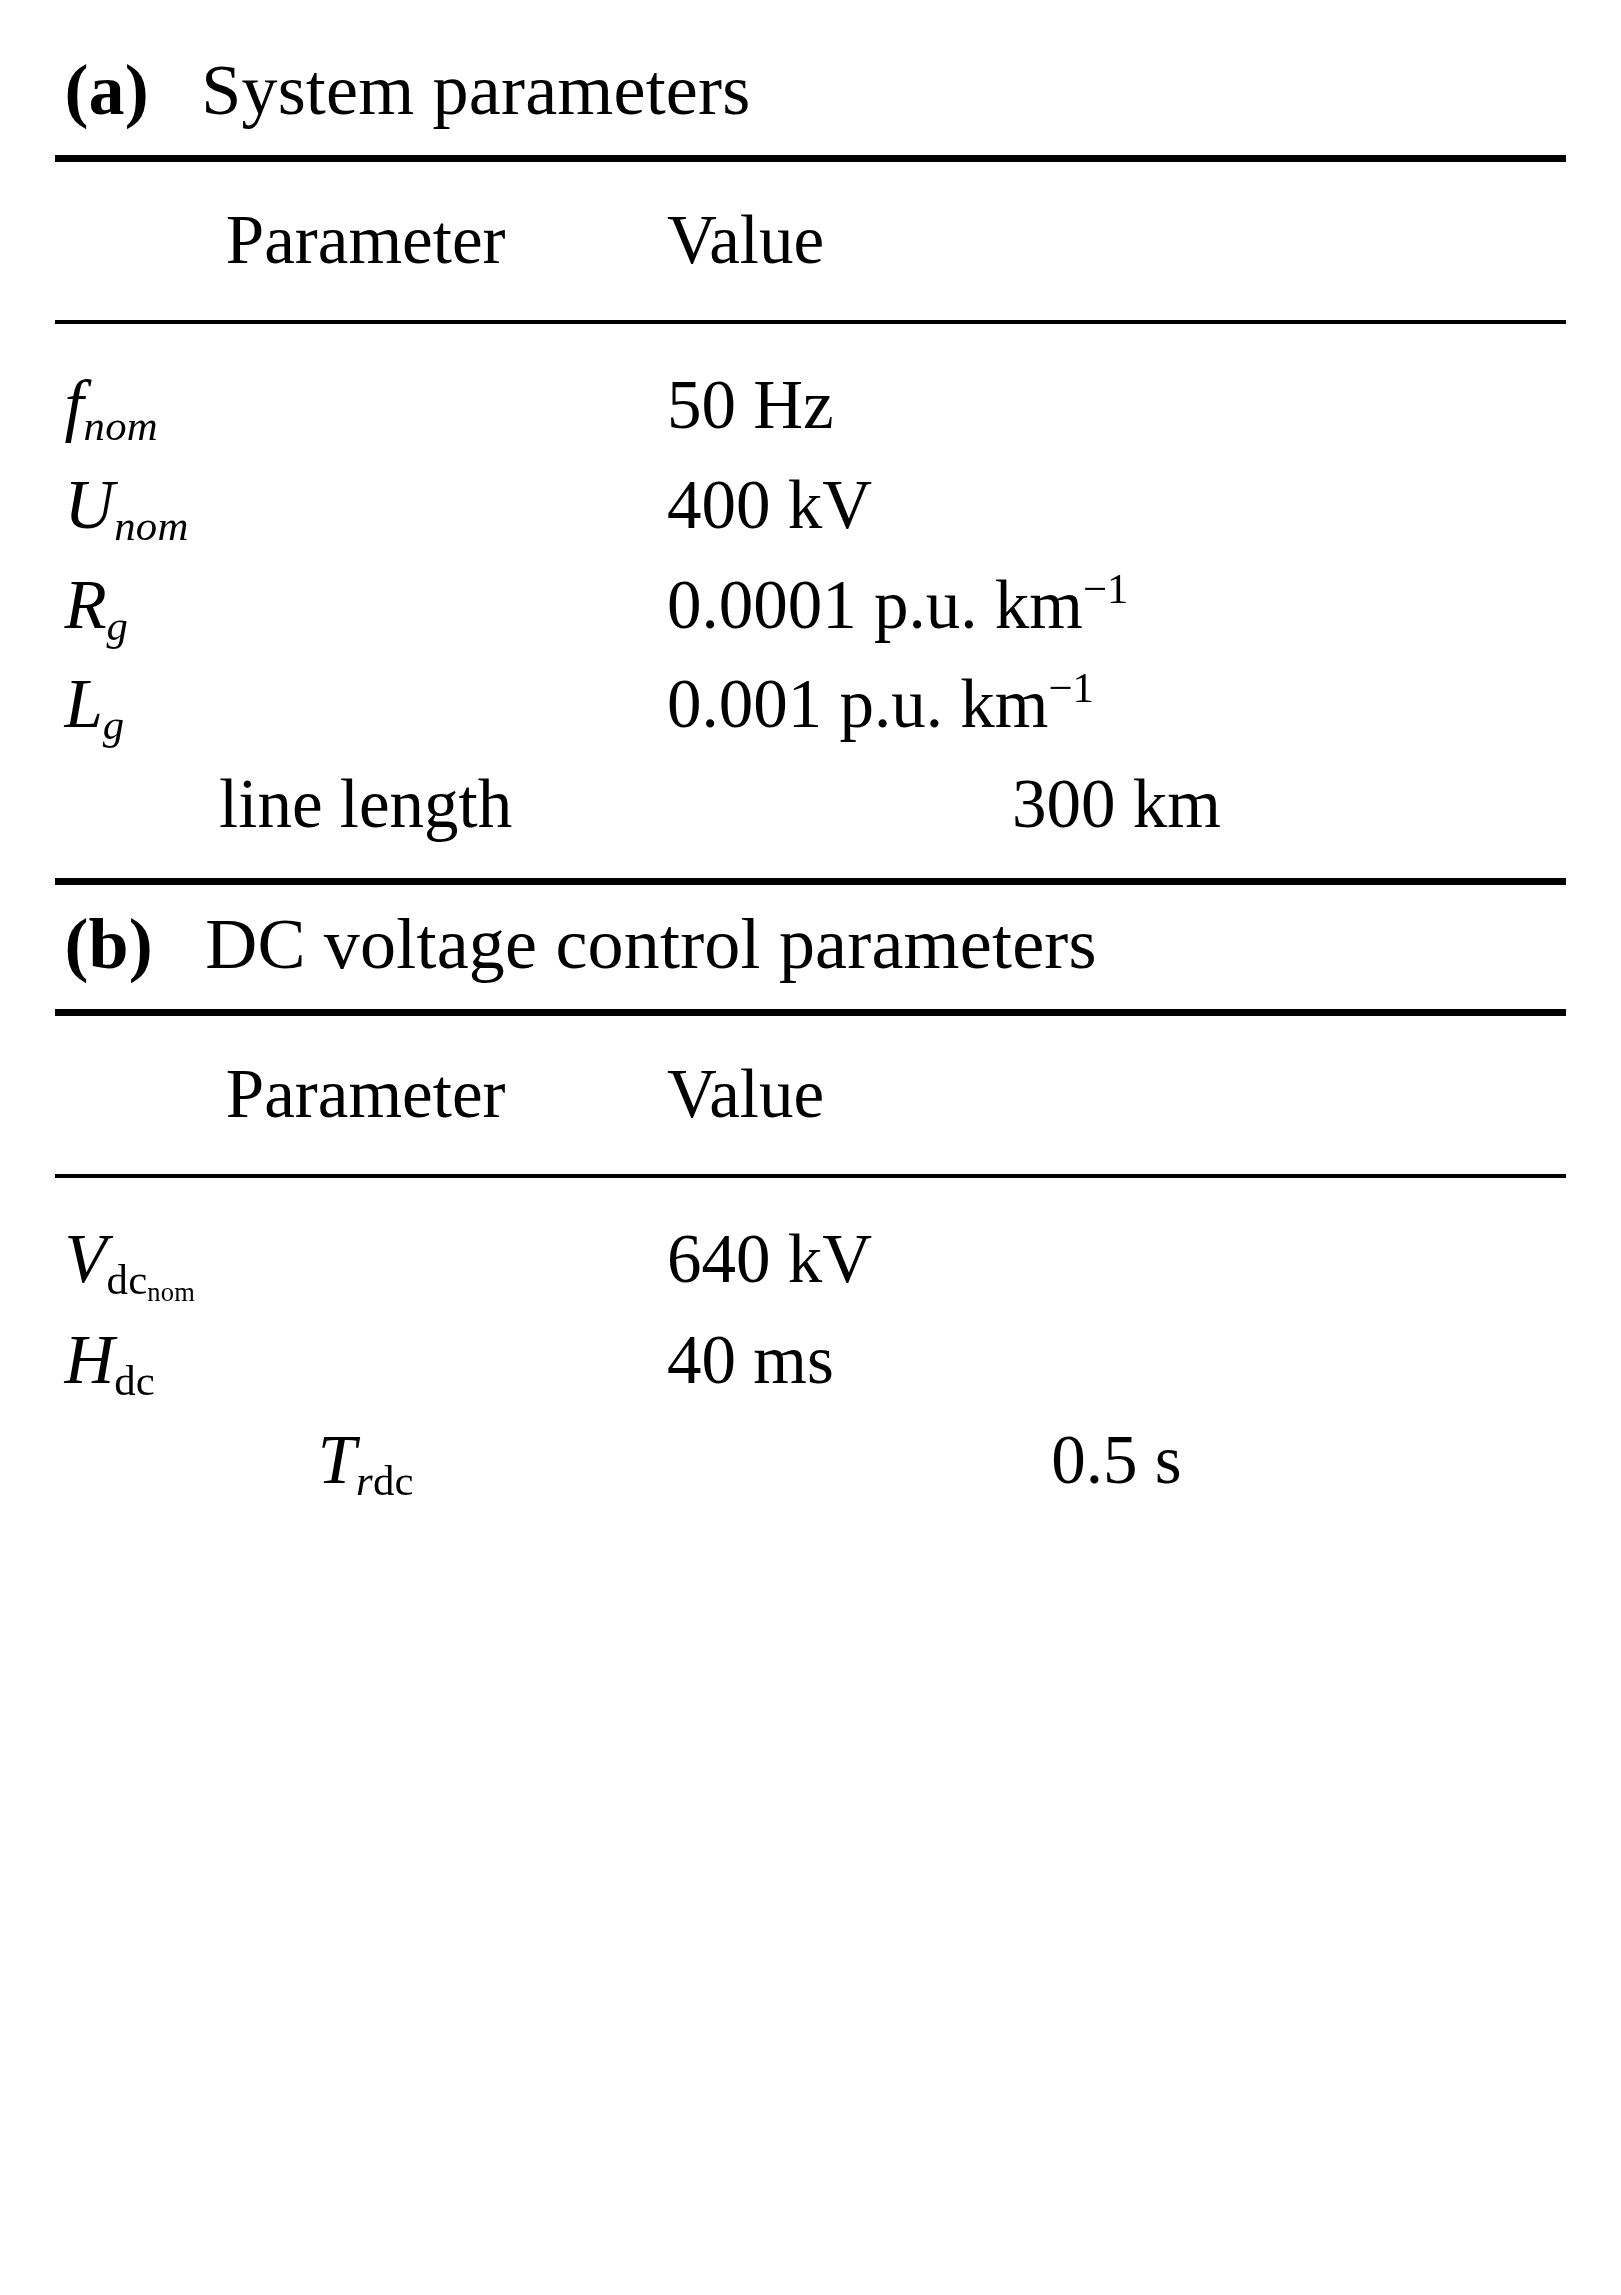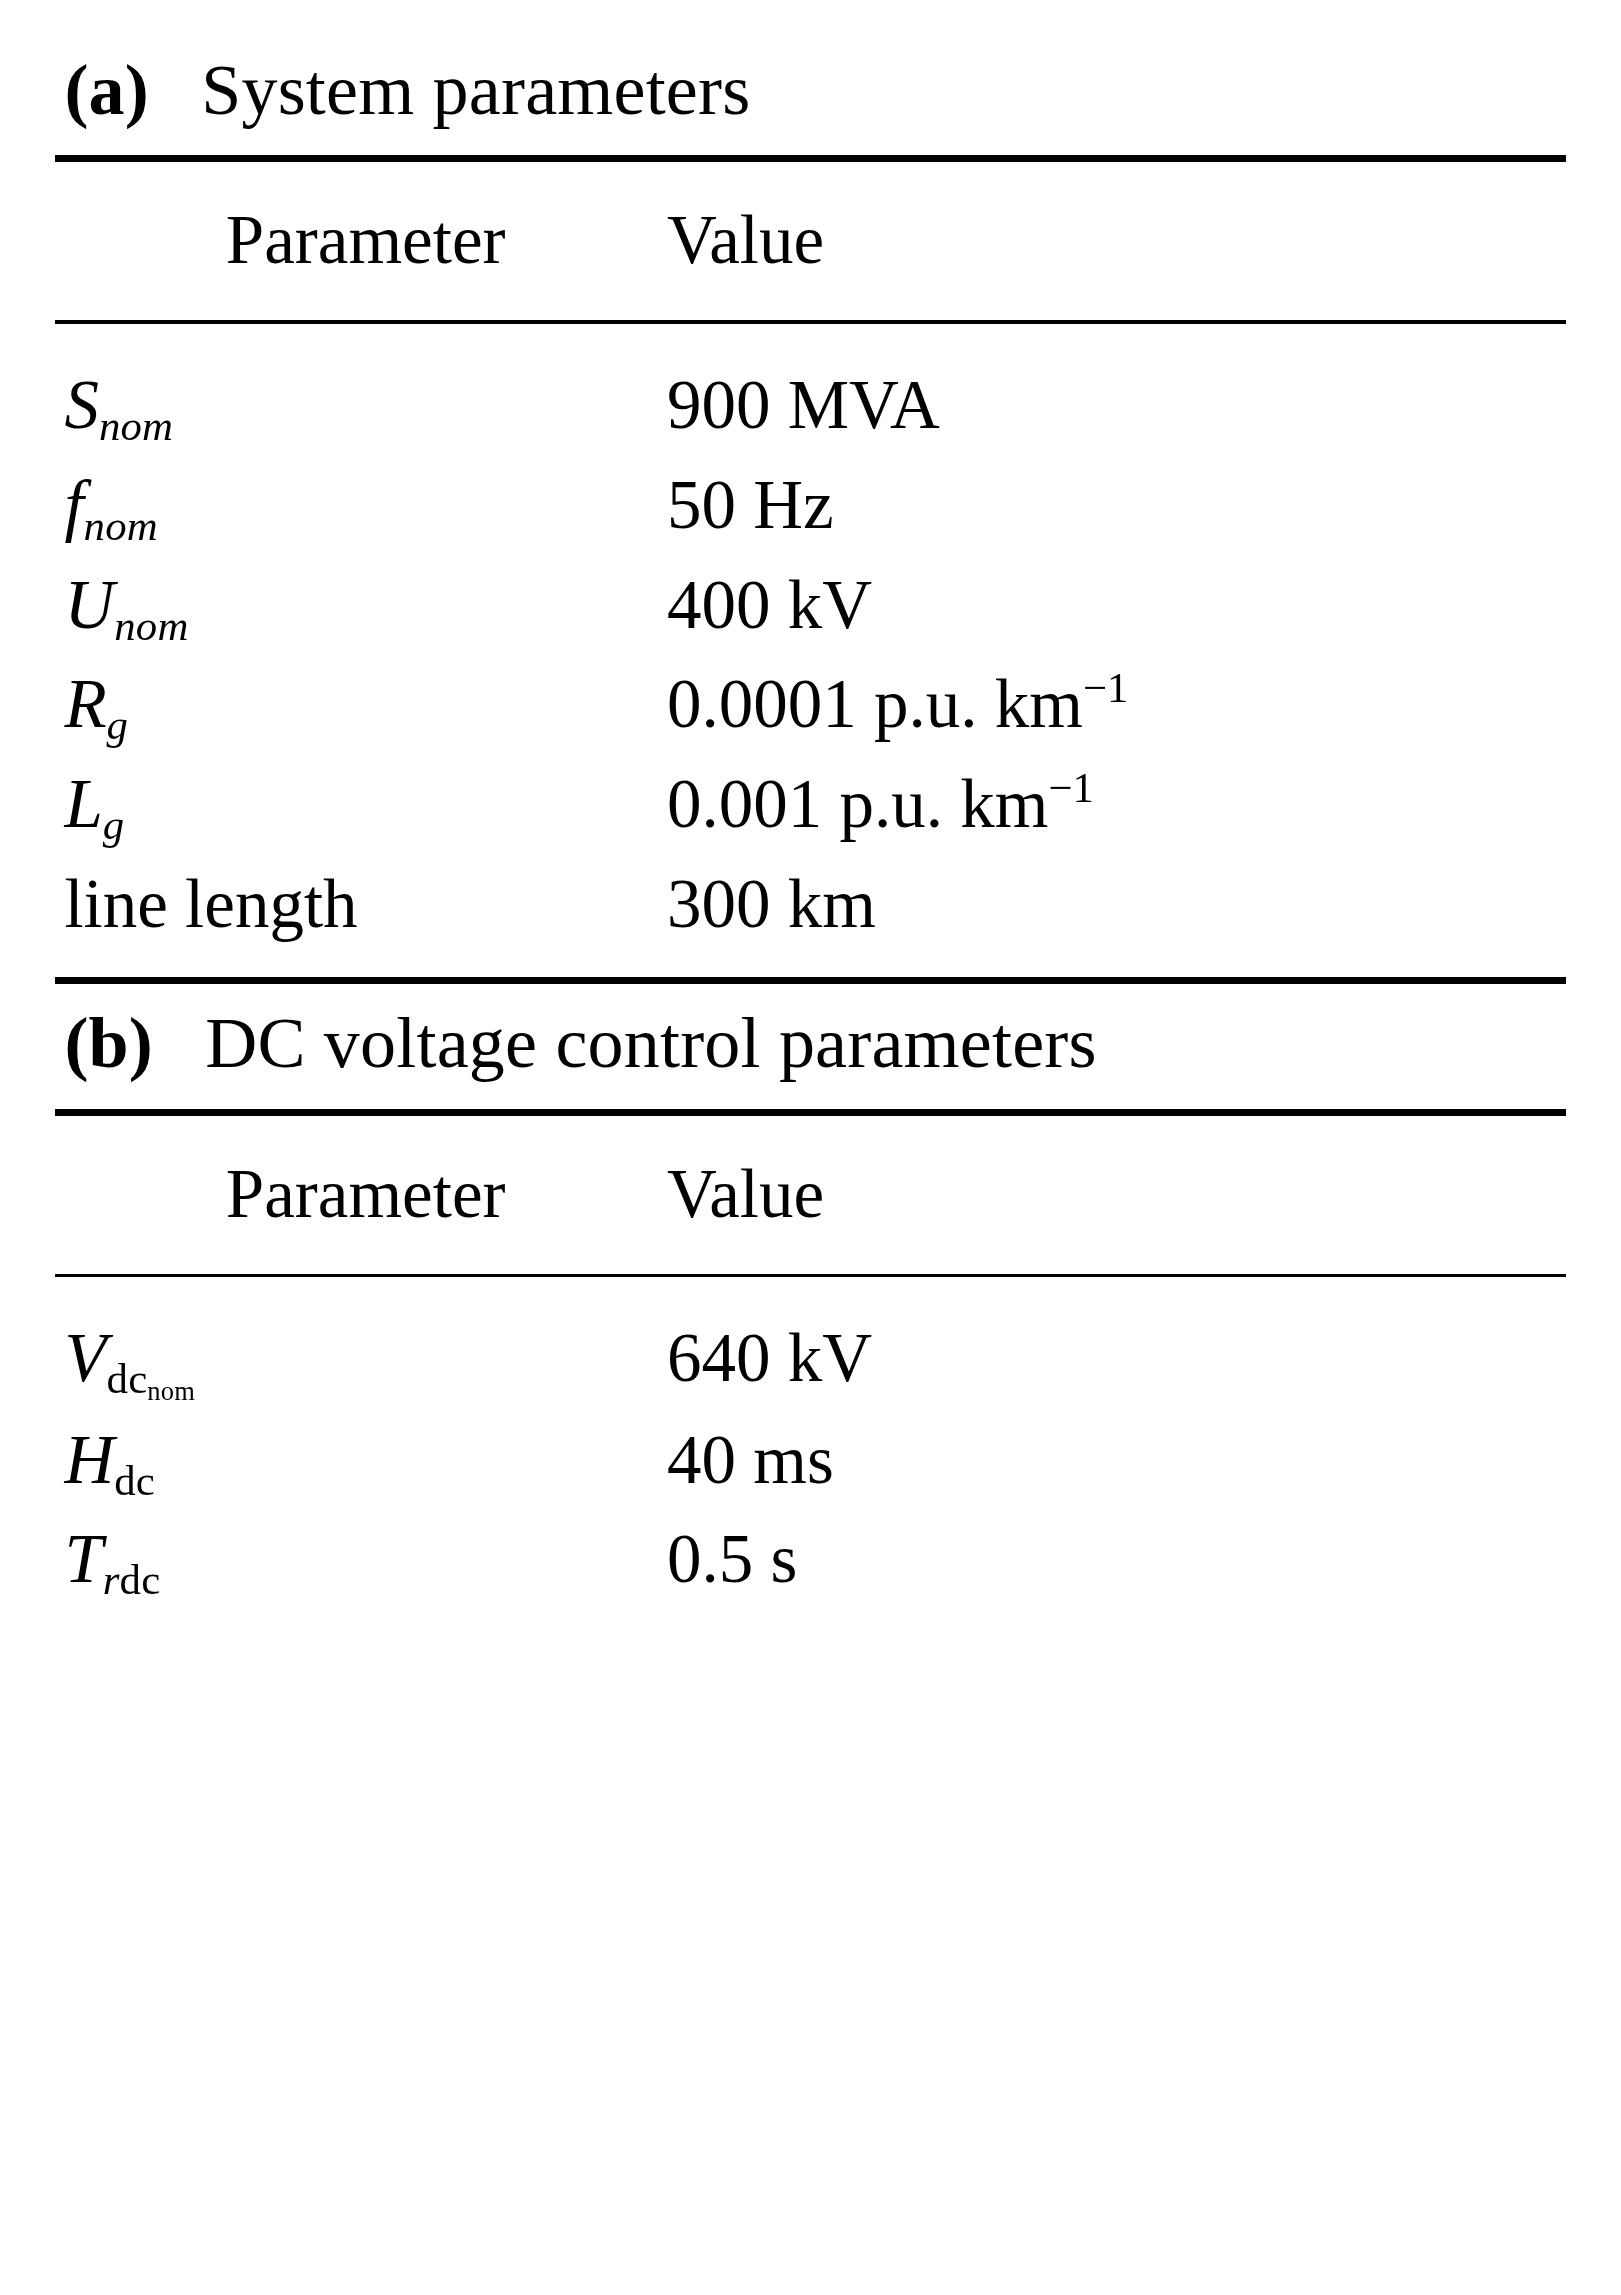--- a/index.html
+++ b/index.html
@@ -52,21 +52,21 @@
     font-weight: normal;
     white-space: nowrap;
   }
   .tbl th {
     padding-top: 30px;
     padding-bottom: 30px;
   }
   .tbl td.param { padding-left: 9.4px; }
   .tbl th.param { padding-left: 9.4px; text-align: center; }
   .tbl tbody tr:first-child td { padding-top: 33px; }
-  .tbl tbody tr:last-child td { padding-bottom: 23.5px; }
+  .tbl tbody tr:last-child td { padding-bottom: 23.5px; text-align: center; }
 
   .mi {
     font-style: italic;
   }
   .sub {
     font-size: 0.62em;
     vertical-align: -0.28em;
     letter-spacing: 0.2px;
   }
   .sub-it { font-style: italic; }
@@ -106,24 +106,20 @@
     </table>
 
     <div class="rule rule-thin"></div>
 
     <table class="tbl">
       <colgroup>
           <col class="c1">
           <col class="c2">
         </colgroup>
       <tbody>
-        <tr>
-          <td class="param"><span class="mi">S</span><span class="sub sub-it">nom</span></td>
-          <td>900 MVA</td>
-        </tr>
         <tr>
           <td class="param"><span class="mi">f</span><span class="sub sub-it">nom</span></td>
           <td>50 Hz</td>
         </tr>
         <tr>
           <td class="param"><span class="mi">U</span><span class="sub sub-it">nom</span></td>
           <td>400 kV</td>
         </tr>
         <tr>
           <td class="param"><span class="mi">R</span><span class="sub sub-it">g</span></td>

